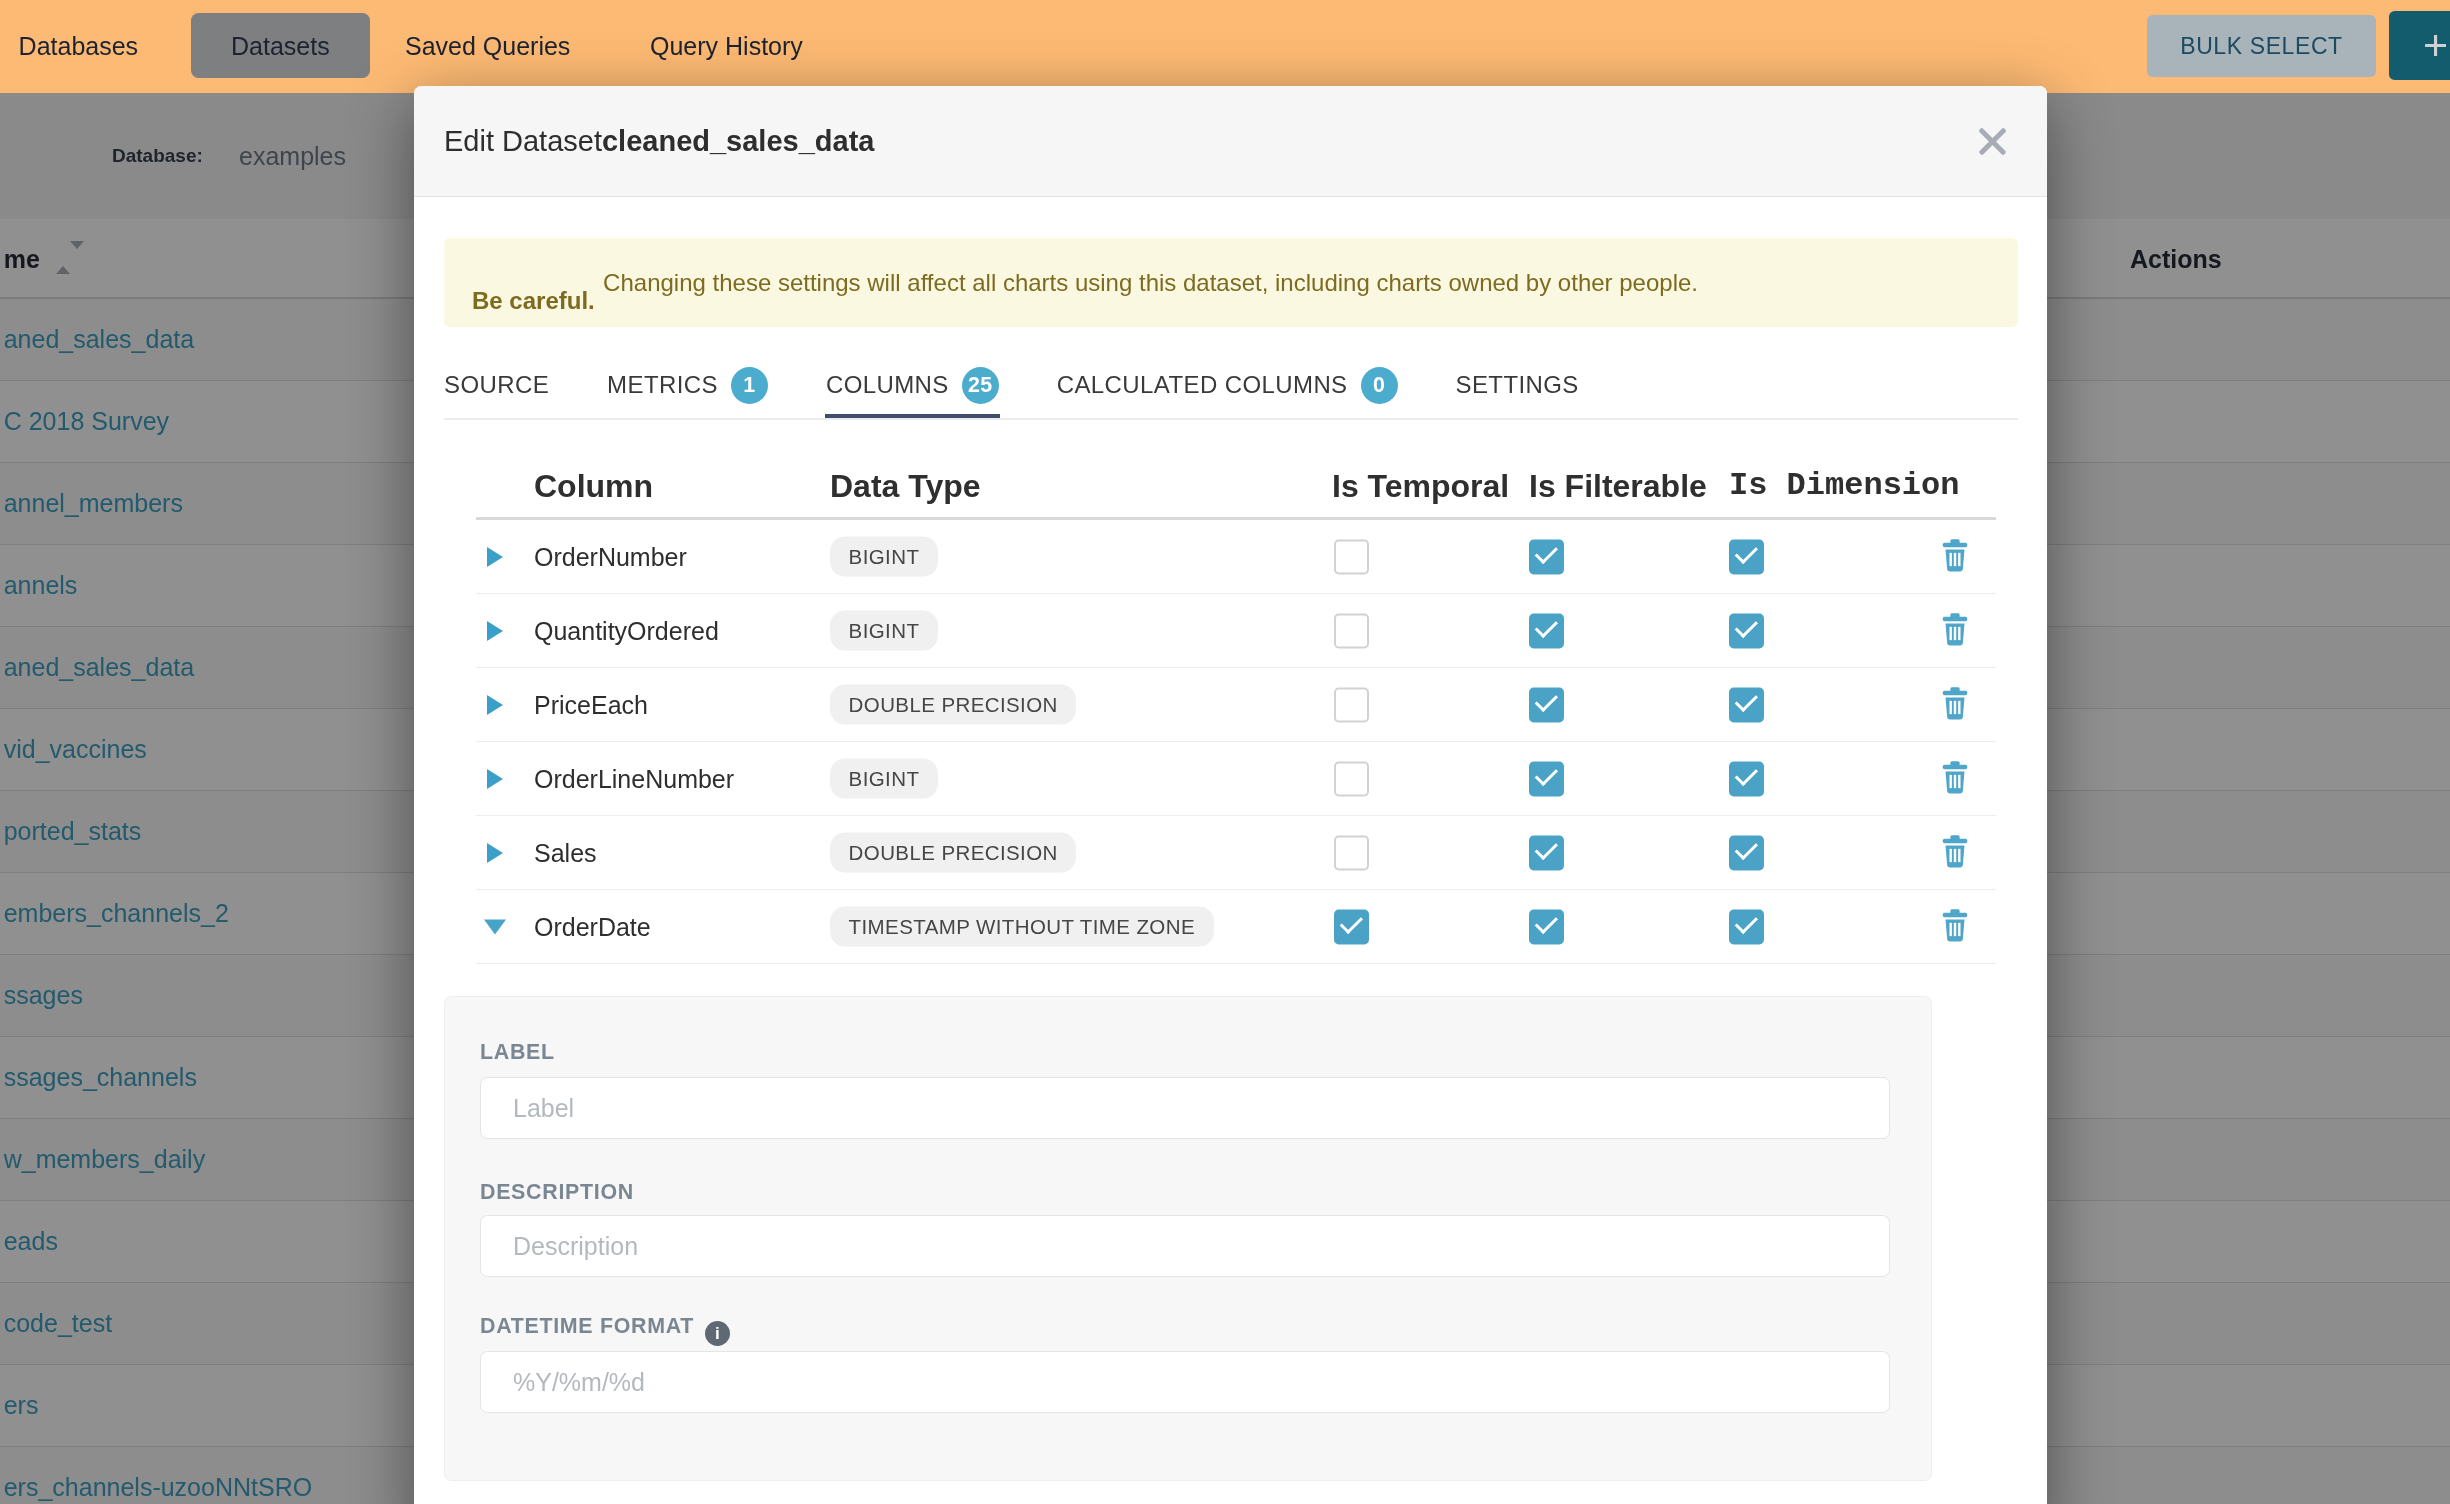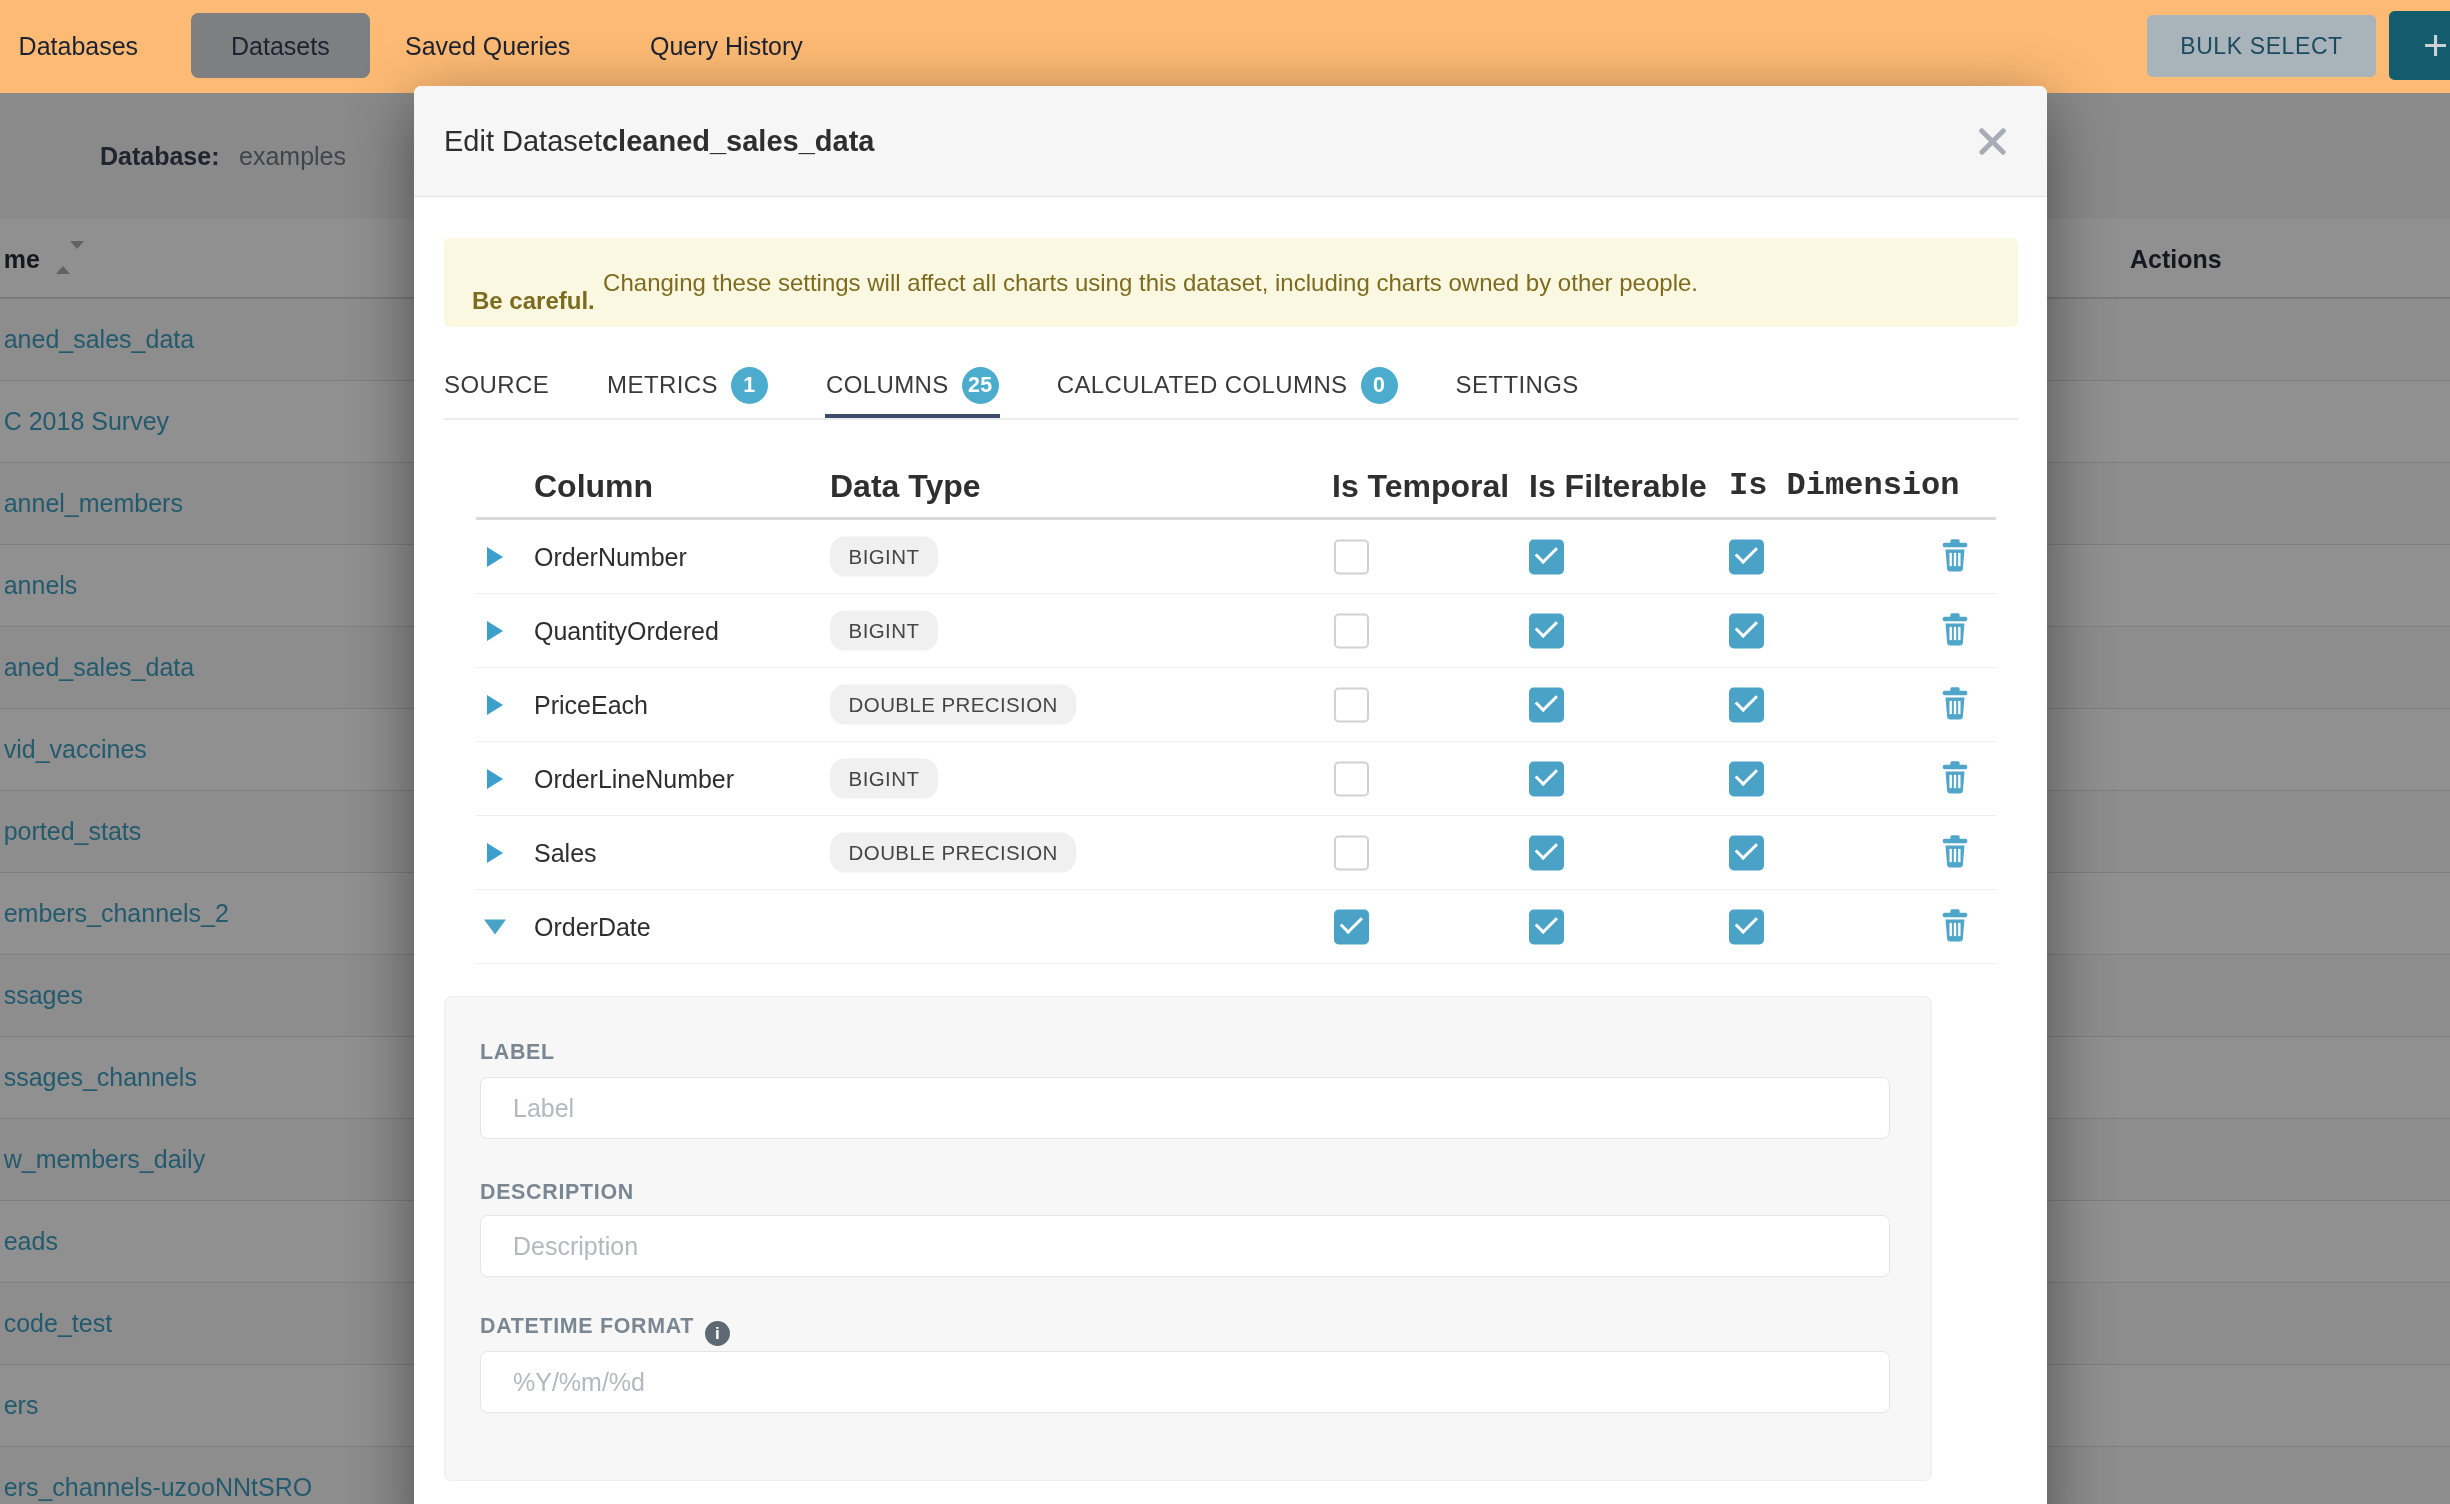--- a/index.html
+++ b/index.html
@@ -14,21 +14,21 @@
   .nav-item.active{top:13px;height:65px;line-height:67px;padding:0 40px;background:#7e7f81;border-radius:7.5px;}
   .bulk-btn{position:absolute;left:2147px;top:15px;width:229px;height:62px;background:#a9b3ba;border:none;
     border-radius:5.6px;color:#1c4a60;font-size:23px;font-weight:400;letter-spacing:0.6px;cursor:pointer;
     font-family:"Liberation Sans",sans-serif;}
   .add-btn{position:absolute;left:2389px;top:11.2px;width:93px;height:69px;background:#135c6e;border:none;
     border-radius:5.6px;color:#cfd2d4;font-size:43px;font-weight:400;cursor:pointer;line-height:65px;
     font-family:"Liberation Sans",sans-serif;}
   .filterbar{position:absolute;left:0;top:93px;width:2450px;height:126px;background:#8a8a8a;}
   .caret-gray{width:0;height:0;border-left:10.3px solid transparent;border-right:10.3px solid transparent;
     border-top:12px solid #6d7277;position:absolute;top:151px;}
-  .db-label{position:absolute;left:100px;top:0;height:126px;line-height:126px;font-size:25px;font-weight:700;color:#20242e;}
+  .db-label{position:absolute;left:112px;top:0;height:126px;line-height:126px;font-size:19px;font-weight:700;color:#20242e;}
   .db-value{position:absolute;left:239px;top:0;height:126px;line-height:126px;font-size:25px;color:#3f454d;}
   .bgtable{position:absolute;left:0;top:219px;width:2450px;height:1286px;background:#909090;}
   .bg-name-header{position:absolute;left:3.7px;top:0;height:80px;line-height:80px;font-size:25px;font-weight:700;color:#15181f;}
   .bg-sort{position:absolute;left:56px;top:30px;}
   .bg-sort .up{width:0;height:0;border-left:7.5px solid transparent;border-right:7.5px solid transparent;border-bottom:8.4px solid #5f6368;margin-bottom:3.7px;}
   .bg-sort .dn{width:0;height:0;border-left:7.5px solid transparent;border-right:7.5px solid transparent;border-top:8.4px solid #5f6368;}
   .bg-actions-header{position:absolute;left:2130px;top:0;height:80px;line-height:80px;font-size:25px;font-weight:600;color:#15181f;}
   .bg-header-line{position:absolute;left:0;top:78px;width:2450px;height:1.9px;background:#7b7b7b;}
   #bg-rows{position:absolute;left:0;top:80px;width:2450px;}
   .bg-row{height:81px;border-bottom:0.9px solid #7e7e7e;line-height:81px;font-size:25px;color:#235a6d;padding-left:3.7px;cursor:pointer;}
@@ -254,20 +254,21 @@
             <rect x="2.2" y="3.2" width="19.6" height="3.6" rx="1.4" fill="#4fa6c9"></rect>
             <path d="M4.4 8.6 h15.2 l-1.3 15.4 a2.4 2.4 0 0 1 -2.4 2.2 h-7.8 a2.4 2.4 0 0 1 -2.4 -2.2 z" fill="#4fa6c9"></path>
             <rect x="7.6" y="11.4" width="1.9" height="10.6" fill="#ffffff"></rect>
             <rect x="11.05" y="11.4" width="1.9" height="10.6" fill="#ffffff"></rect>
             <rect x="14.5" y="11.4" width="1.9" height="10.6" fill="#ffffff"></rect>
           </svg></span>
       </div>
       <div class="crow">
         <span class="tri-down"></span>
         <span class="col-name">OrderDate</span>
+        <span class="type-pill">TIMESTAMP WITHOUT TIME ZONE</span>
         <span class="cb c1 ck"></span>
         <span class="cb c2 ck"></span>
         <span class="cb c3 ck"></span>
         <span class="trash"><svg width="30" height="34" viewBox="0 0 24 27">
             <rect x="8.3" y="0.5" width="7.4" height="4" rx="1.2" fill="#4fa6c9"></rect>
             <rect x="2.2" y="3.2" width="19.6" height="3.6" rx="1.4" fill="#4fa6c9"></rect>
             <path d="M4.4 8.6 h15.2 l-1.3 15.4 a2.4 2.4 0 0 1 -2.4 2.2 h-7.8 a2.4 2.4 0 0 1 -2.4 -2.2 z" fill="#4fa6c9"></path>
             <rect x="7.6" y="11.4" width="1.9" height="10.6" fill="#ffffff"></rect>
             <rect x="11.05" y="11.4" width="1.9" height="10.6" fill="#ffffff"></rect>
             <rect x="14.5" y="11.4" width="1.9" height="10.6" fill="#ffffff"></rect>

